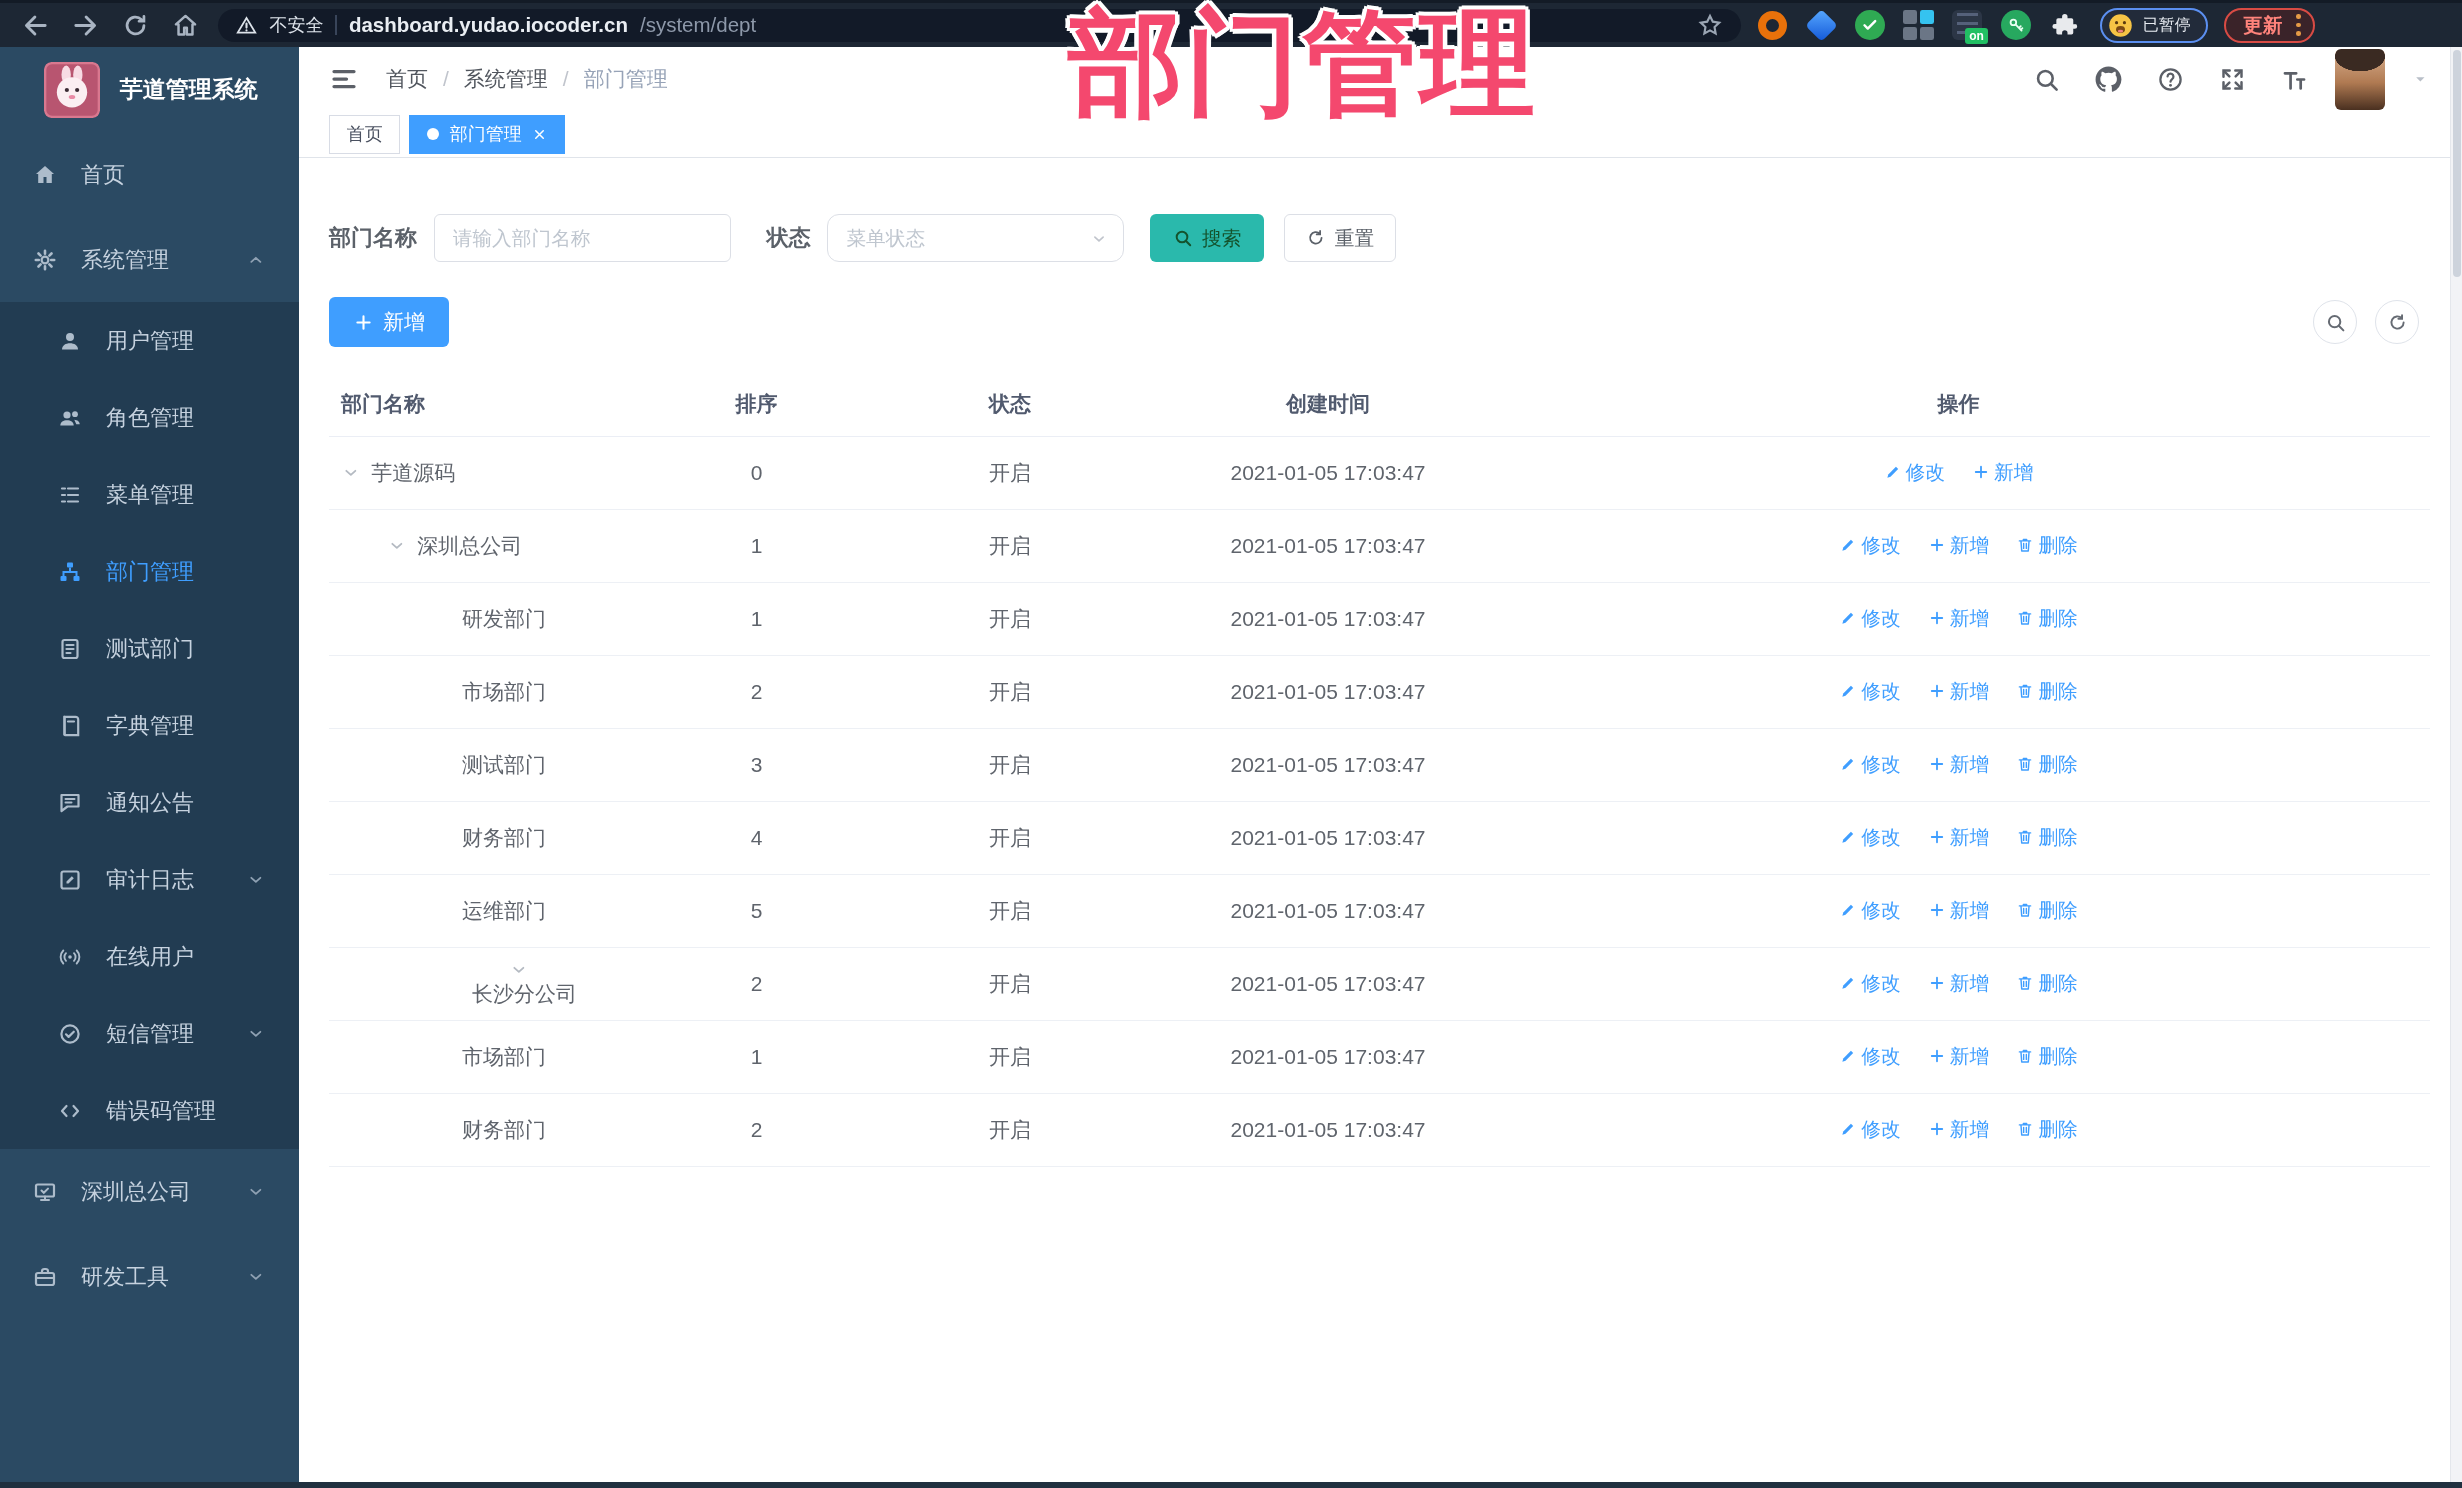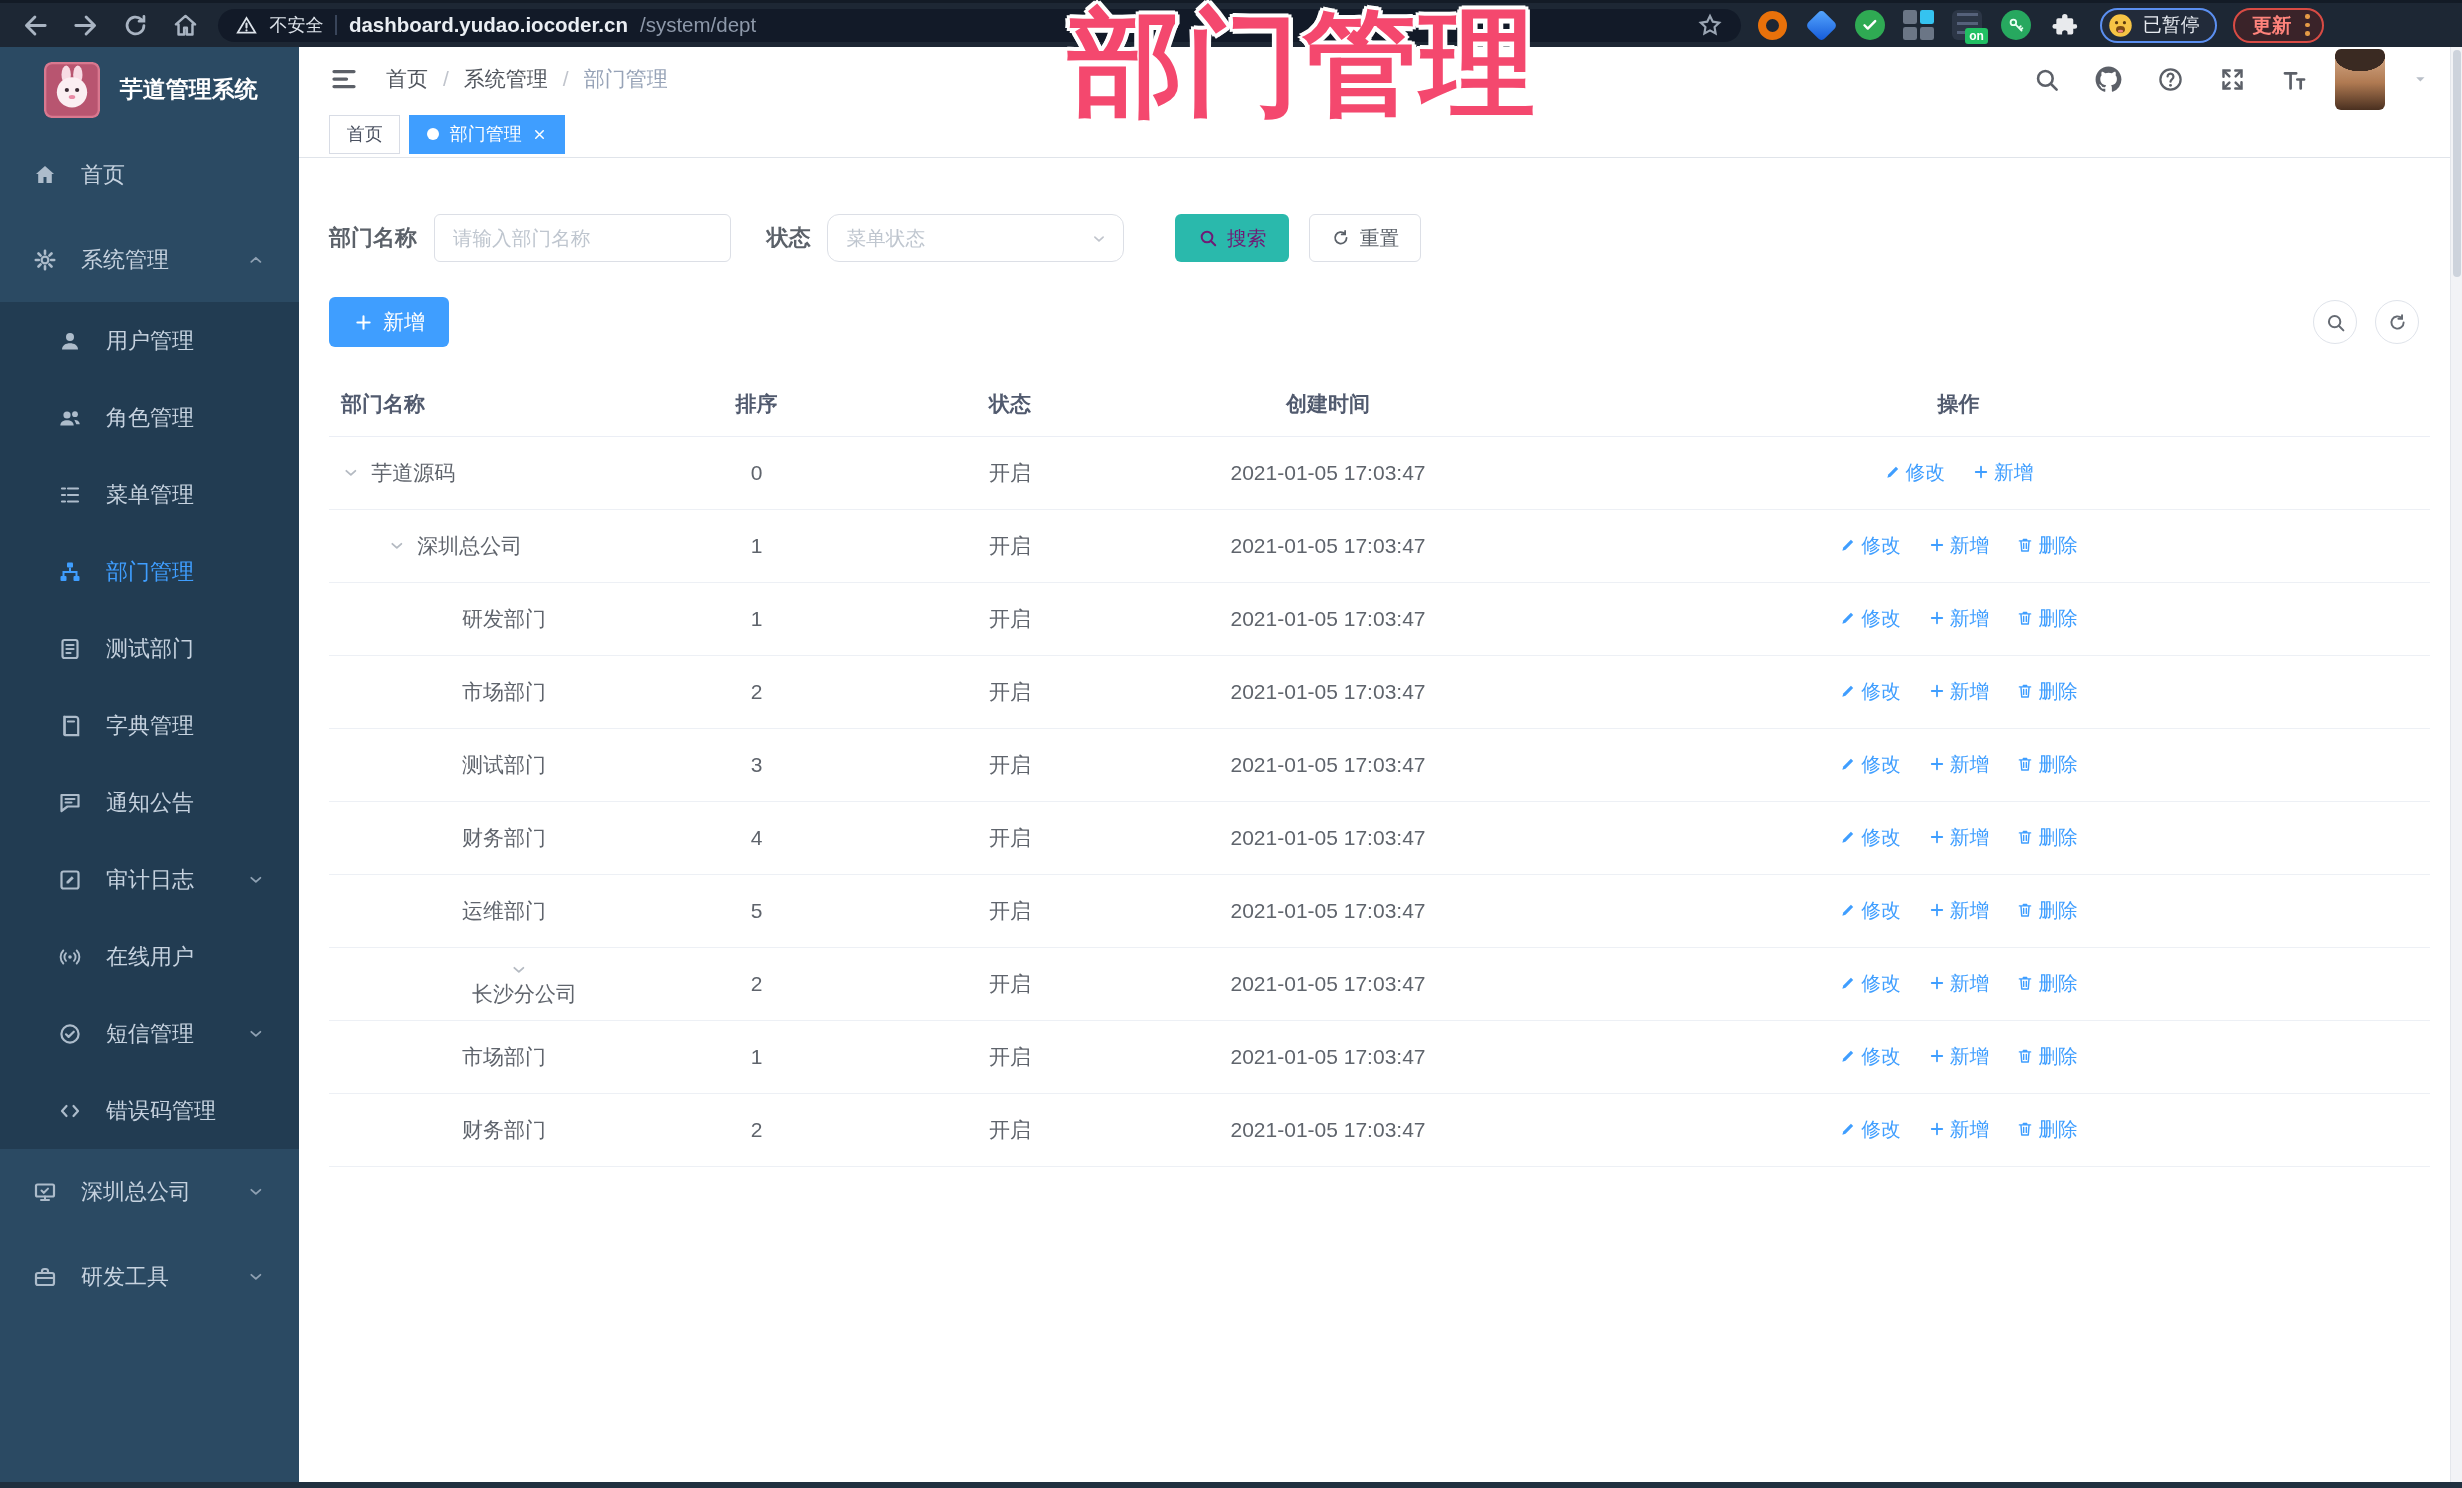--- a/index.html
+++ b/index.html
@@ -33,21 +33,21 @@
   .ext-grid b.cy { background:#35c3f0; }
   .ext-listbadge i { display:block; width:30px; height:30px; background:#2c3646; border-radius:6px;
     background-image:repeating-linear-gradient(180deg,#55617a 0 3px,transparent 3px 9px); background-size:21px 27px; background-position:4.5px 3px; background-repeat:no-repeat; }
   .ext-badge { position:absolute; right:-4.5px; bottom:-3px; background:#21c063; color:#fff; font-size:12px; font-weight:700;
     padding:0.8px 3.8px; border-radius:3px; line-height:1.2; }
   .ext-green i { display:flex; width:30px; height:30px; background:#27a85f; border-radius:50%; align-items:center; justify-content:center; color:#eafff2; }
   .ext-puzzle { color:#e8eaed; }
   .profile-pill { margin-left:19.7px; height:35px; border-radius:17.4px; border:2.3px solid #5b8ff0; background:#222b3a;
     display:flex; align-items:center; gap:9px; padding:0 15px 0 4.5px; }
   .profile-pill .face { width:27px; height:27px; }
-  .profile-status { color:#e6eaf0; font-size:19px; }
+  .profile-status { color:#e6eaf0; font-size:16px; }
   .update-pill { margin-left:16.7px; height:35px; border-radius:17.4px; border:2.3px solid #d84b44; background:#3a2329;
     display:flex; align-items:center; gap:13.6px; padding:0 12px 0 16.7px; }
   .update-label { color:#ff837b; font-size:19.7px; font-weight:700; }
   .kebab { display:flex; flex-direction:column; gap:3.8px; }
   .kebab b { width:4.5px; height:4.5px; border-radius:50%; background:#e59b46; }
 
   
   .app { position:absolute; top:47px; left:0; right:0; bottom:6px; display:flex; }
   .sidebar { width:299px; flex-shrink:0; background:#2b4a63; overflow:hidden; }
   .side-logo { height:85px; display:flex; align-items:center; gap:19.7px; padding:0 30px 0 44px; }
@@ -92,21 +92,21 @@
   .f-label { font-size:22px; color:#5b6169; font-weight:700; margin-right:16.7px; white-space:nowrap; }
   .f-input { width:297px; height:48px; border:1.5px solid #dcdfe6; border-radius:6px; padding:0 18px; font-size:19.7px;
     color:#333; font-family:"Liberation Sans",sans-serif; outline:none; }
   .f-input::placeholder { color:#bfc6cf; }
   .gap1 { width:36px; }
   .f-select { width:297px; height:48px; border:1.5px solid #dcdfe6; border-radius:12px; padding:0 15px 0 18px;
     display:flex; align-items:center; justify-content:space-between; color:#bfc6cf; font-size:19.7px; background:#fff; cursor:pointer; }
   .f-select .chev { color:#c0c4cc; }
   .btn { display:inline-flex; align-items:center; justify-content:center; gap:9px; border-radius:6px; cursor:pointer;
     font-size:19.7px; border:none; font-family:"Liberation Sans",sans-serif; }
-  .btn-search { margin-left:51px; height:48px; padding:0 23px; background:#2ab9ac; color:#701a75; }
+  .btn-search { margin-left:26px; height:48px; padding:0 23px; background:#2ab9ac; color:#14532d; }
   .btn-reset { margin-left:19.7px; height:48px; padding:0 21px; background:#fff; border:1.5px solid #dcdfe6; color:#5b6169; }
   .toolbar-row { margin-top:35px; display:flex; align-items:center; justify-content:space-between; }
   .btn-add { height:50px; padding:0 24px; background:#3f9eff; color:#fff; font-size:21px; }
   .tool-circles { display:flex; gap:18px; margin-right:10.6px; }
   .circle-btn { width:44px; height:44px; border-radius:50%; border:1.5px solid #dfe3ea; background:#fff; color:#666b73;
     display:flex; align-items:center; justify-content:center; cursor:pointer; }
 
   
   table.dept { margin-top:23px; width:100%; border-collapse:collapse; table-layout:fixed; }
   .dept th { font-size:21px; color:#515a6e; font-weight:700; padding:19.7px 0 18px; border-bottom:1.5px solid #ebeef5; text-align:center; }

